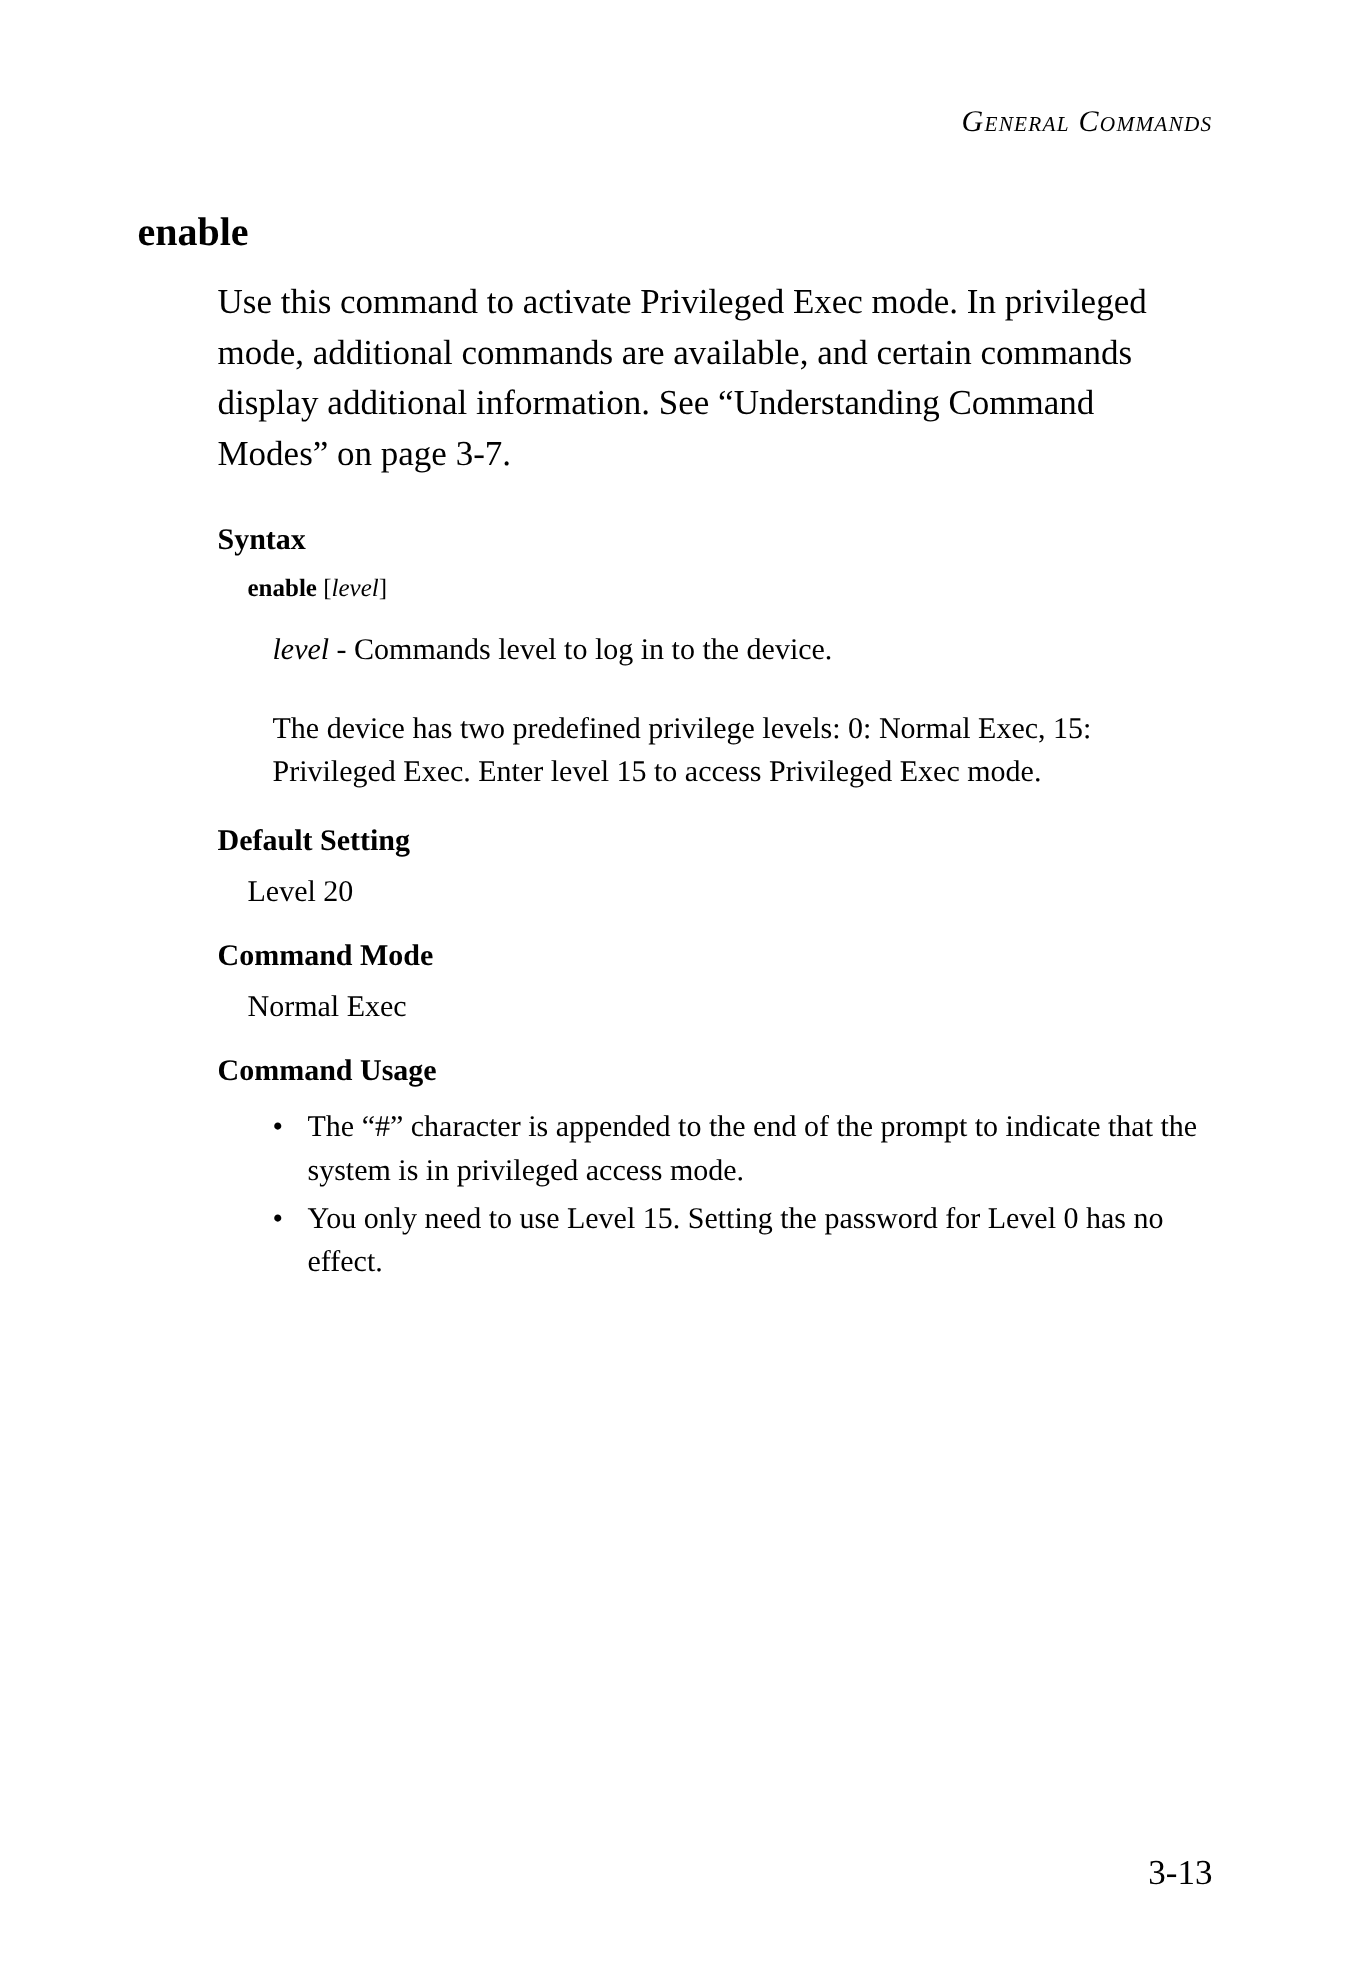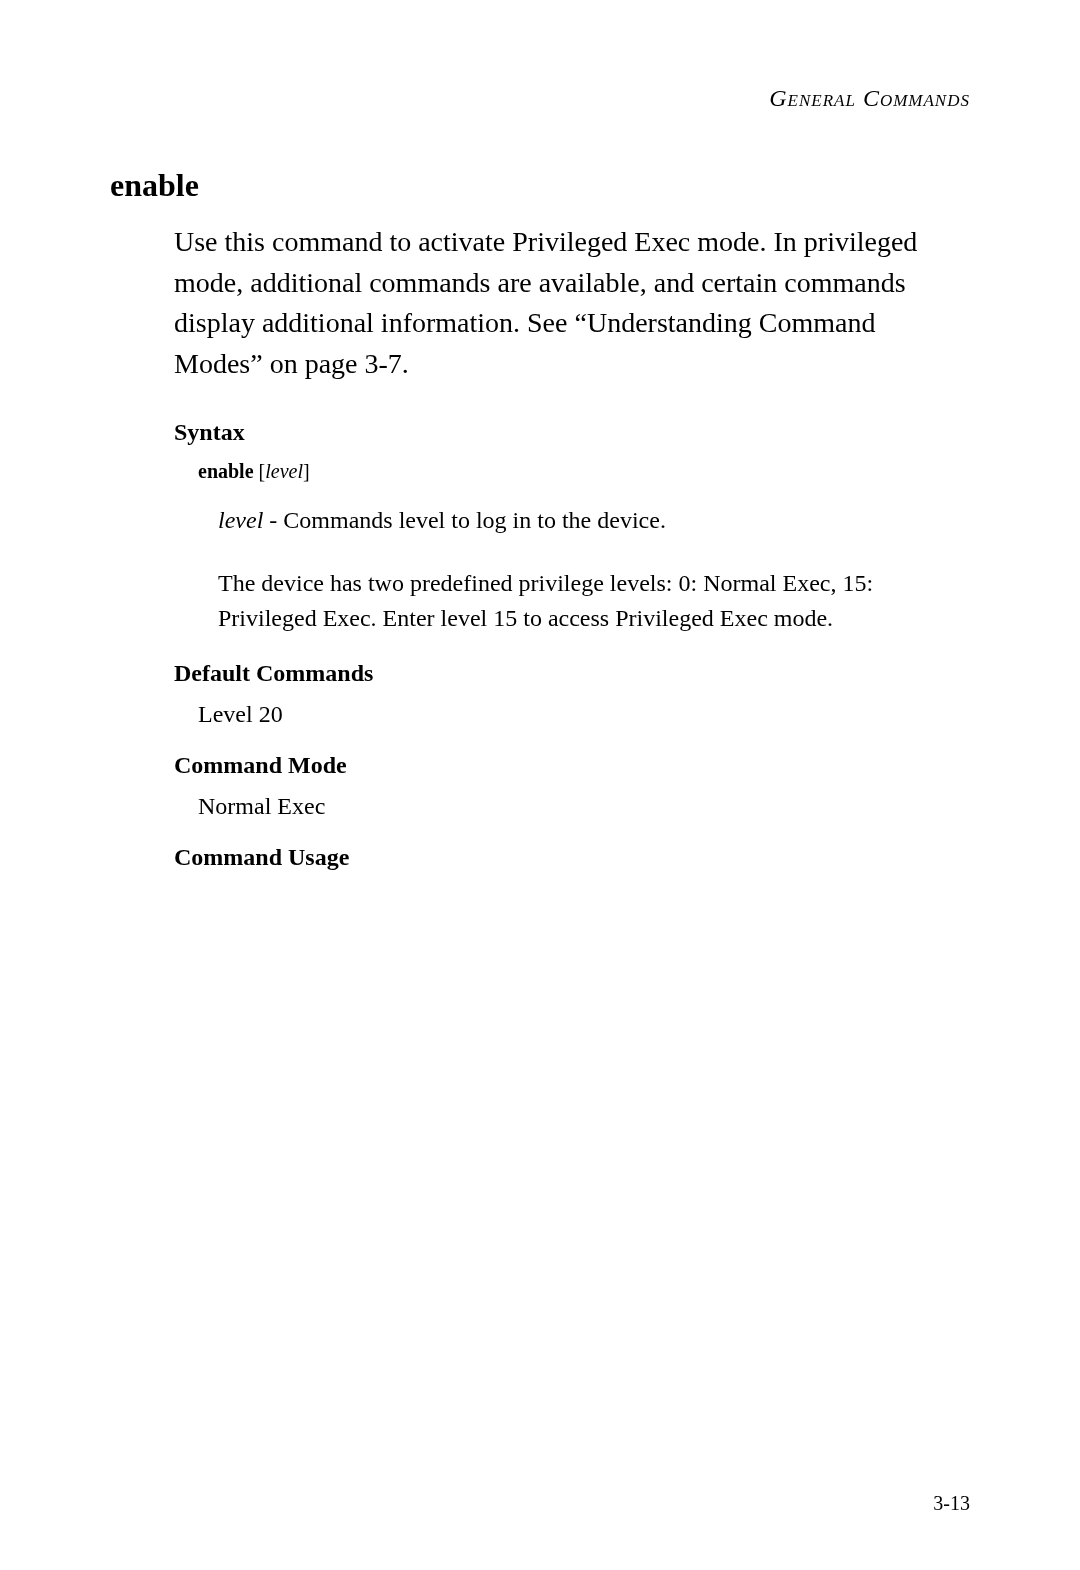--- a/index.html
+++ b/index.html
@@ -99,21 +99,21 @@
       left: 0;
       top: 0;
     }
     .usage-list .bold {
       font-weight: bold;
     }
     .page-number {
       position: absolute;
       bottom: 55px;
       right: 110px;
-      font-size: 20px;
+      font-size: 28px;
       font-family: Georgia, serif;
     }
   </style>
 </head>
 <body>
 
 <div class="header">
   <span>General Commands</span>
 </div>
 
@@ -123,23 +123,29 @@
 
 <div class="section-heading">Syntax</div>
 <div class="syntax-line">
   <span class="cmd">enable</span><span> [</span><span class="param">level</span><span>]</span>
 </div>
 <div class="syntax-desc">
   <span class="param">level</span><span> - Commands level to log in to the device.</span>
 </div>
 <div class="syntax-note">The device has two predefined privilege levels: 0: Normal Exec, 15: Privileged Exec. Enter level 15 to access Privileged Exec mode.</div>
 
-<div class="section-heading">Default Commands</div>
+<div class="section-heading">Default Setting</div>
 <div class="plain-value">Level 20</div>
 
 <div class="section-heading">Command Mode</div>
 <div class="plain-value">Normal Exec</div>
 
 <div class="section-heading">Command Usage</div>
 <ul class="usage-list">
+  <li>
+    <span>The “#” character is appended to the end of the prompt to indicate that the system is in privileged access mode.</span><span class="bold"></span><span></span>
+  </li>
+  <li>
+    <span>You only need to use Level 15. Setting the password for Level 0 has no effect.</span><span class="bold"></span><span></span>
+  </li>
 </ul>
 
 <div class="page-number">3-13</div>
 
 </body></html>

